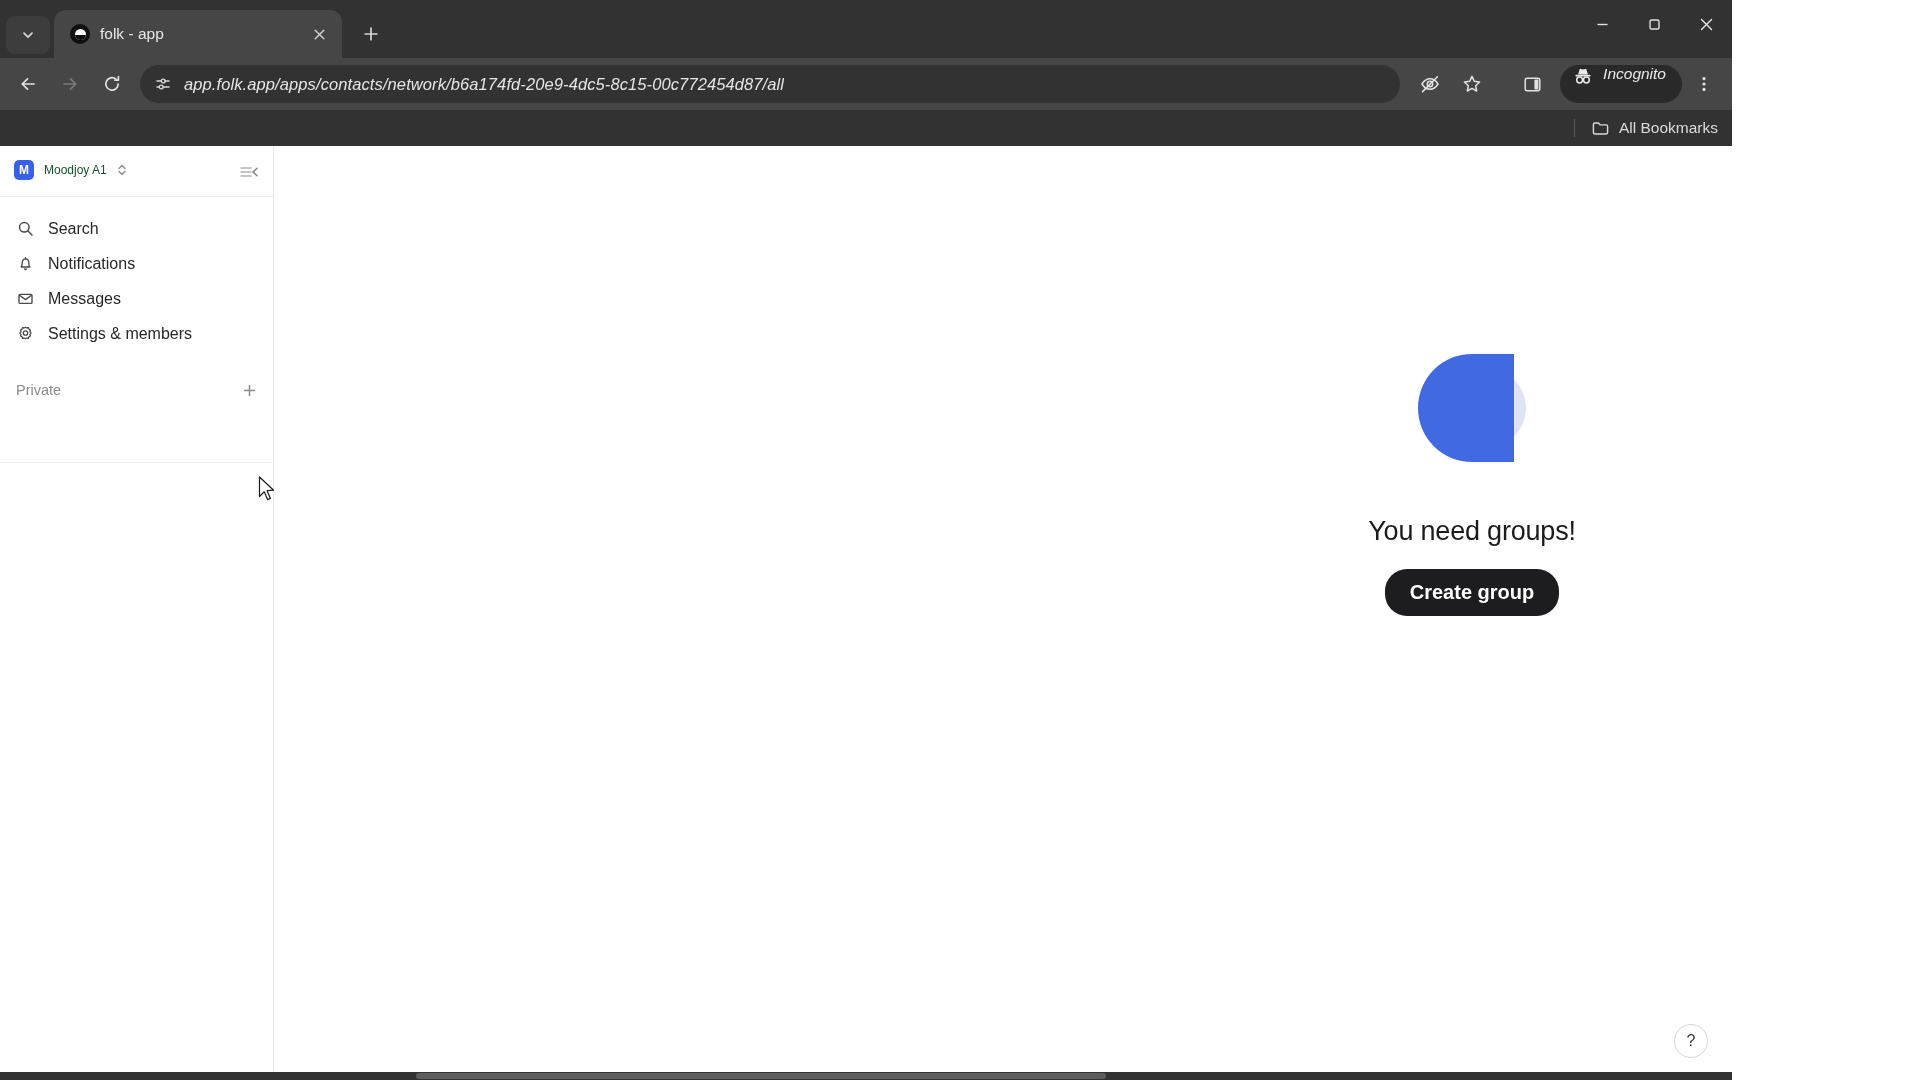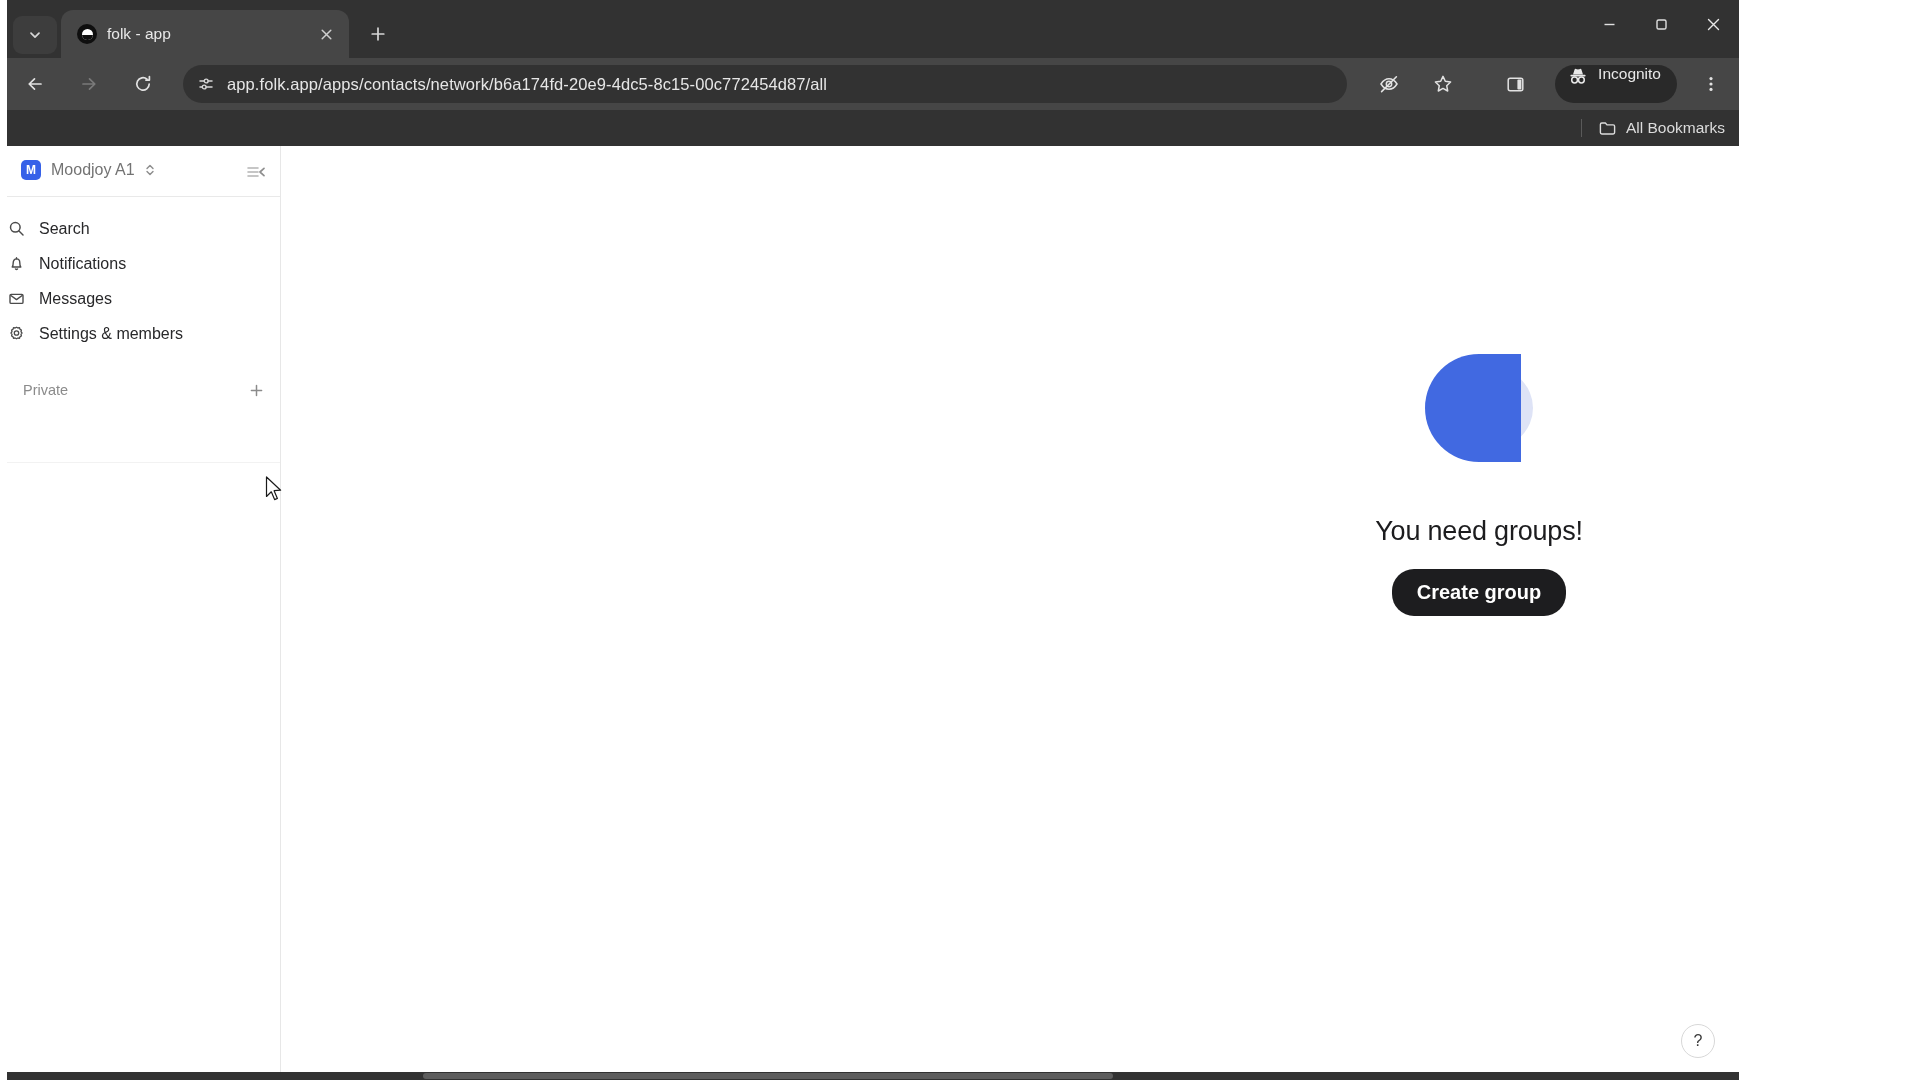--- a/index.html
+++ b/index.html
@@ -4,21 +4,21 @@
 <style>
   * { box-sizing: border-box; margin: 0; padding: 0; }
   html, body {
     width: 1920px; height: 1080px;
     overflow: hidden;
     font-family: "Liberation Sans", sans-serif;
     background: #ffffff;
   }
 
   
-  .browser { width: 1732px; height: 1080px; display: flex; flex-direction: column; background: #323232; margin-left: 7px; }
+  .browser { width: 1732px; height: 1080px; display: flex; flex-direction: column; background: #323232; }
 
   .tabstrip { height: 58px; background: #323232; display: flex; align-items: flex-end; position: relative; flex: 0 0 58px; }
   .tab-search-btn {
     width: 44px; height: 38px; margin-left: 6px; margin-bottom: 4px;
     background: #3d3d3d; border-radius: 9px;
     display: flex; align-items: center; justify-content: center;
   }
   .tab {
     margin-left: 4px; margin-bottom: 0;
     height: 48px; width: 288px;
@@ -35,21 +35,21 @@
   .tab-title {
     color: #e8e8e8; font-size: 15.5px; flex: 1 1 auto;
     white-space: nowrap; overflow: hidden; text-overflow: ellipsis;
   }
   .tab-close { width: 26px; height: 26px; border-radius: 50%; display: flex; align-items: center; justify-content: center; flex: 0 0 26px; }
   .newtab-btn { width: 34px; height: 34px; margin-left: 12px; margin-bottom: 7px; border-radius: 50%; display: flex; align-items: center; justify-content: center; }
 
   .win-controls { position: absolute; right: 0; top: 0; height: 48px; display: flex; }
   .win-btn { width: 52px; height: 48px; display: flex; align-items: center; justify-content: center; }
 
-  .toolbar { height: 52px; background: #464646; display: flex; align-items: center; padding: 16px 8px; gap: 14px; flex: 0 0 52px; }
+  .toolbar { height: 52px; background: #464646; display: flex; align-items: center; padding: 16px 8px; gap: 2px; flex: 0 0 52px; font-style: italic; }
   .tb-icon { width: 40px; height: 40px; border-radius: 50%; display: flex; align-items: center; justify-content: center; flex: 0 0 40px; }
   .omnibox {
     flex: 1 1 auto; height: 38px; background: #323232; border-radius: 19px;
     display: flex; align-items: center; padding: 0 10px 0 14px; gap: 12px; margin: 0 8px 0 6px;
     min-width: 0;
   }
   .omnibox-url { color: #e6e6e6; font-size: 16.5px; white-space: nowrap; overflow: hidden; text-overflow: ellipsis; letter-spacing: .1px; }
   .incognito-pill {
     height: 38px; background: #292929; border-radius: 19px; display: flex; 
     gap: 9px; padding: 0 16px 0 12px; margin-left: 6px; flex: 0 0 auto;
@@ -67,27 +67,27 @@
   
   .sidebar {
     width: 274px; flex: 0 0 274px; background: #ffffff;
     border-right: 1px solid #e7e7e7; display: flex; flex-direction: column; position: relative;
   }
   .ws-header { height: 48px; display: flex; align-items: center; padding: 0 12px 0 14px; gap: 10px; }
   .ws-avatar {
     width: 20px; height: 20px; border-radius: 5px; background: #3661e8;
     color: #fff; font-size: 12px; font-weight: bold; display: flex; align-items: center; justify-content: center; flex: 0 0 20px;
   }
-  .ws-name { font-size: 16px; color: #737373; }
+  .ws-name { font-size: 12px; color: #14532d; }
   .ws-chevrons { display: flex; flex-direction: column; gap: 2px; align-items: center; }
   .collapse-btn { position: absolute; right: 10px; top: 14px; width: 28px; height: 24px; display: flex; align-items: center; justify-content: center; }
   .sb-divider { height: 1px; background: #e9e9e9; margin: 2px 0 0 0; }
 
   .nav { padding: 14px 0 0 0; }
-  .nav-item { height: 35px; display: flex; align-items: center; gap: 14px; }
+  .nav-item { height: 35px; display: flex; align-items: center; gap: 14px; padding-left: 16px; }
   .nav-icon { width: 18px; height: 18px; display: flex; align-items: center; justify-content: center; flex: 0 0 18px; }
   .nav-label { font-size: 16px; color: #28282a; }
 
   .section-head { height: 34px; display: flex; align-items: center; padding: 0 12px 0 16px; margin-top: 22px; }
   .section-title { font-size: 14.5px; color: #8b8b8b; flex: 1 1 auto; }
   .section-add { width: 24px; height: 24px; display: flex; align-items: center; justify-content: center; }
 
   .sb-hairline { position: absolute; left: 0; right: 0; top: 316px; height: 1px; background: #f2f2f2; }
 
   

